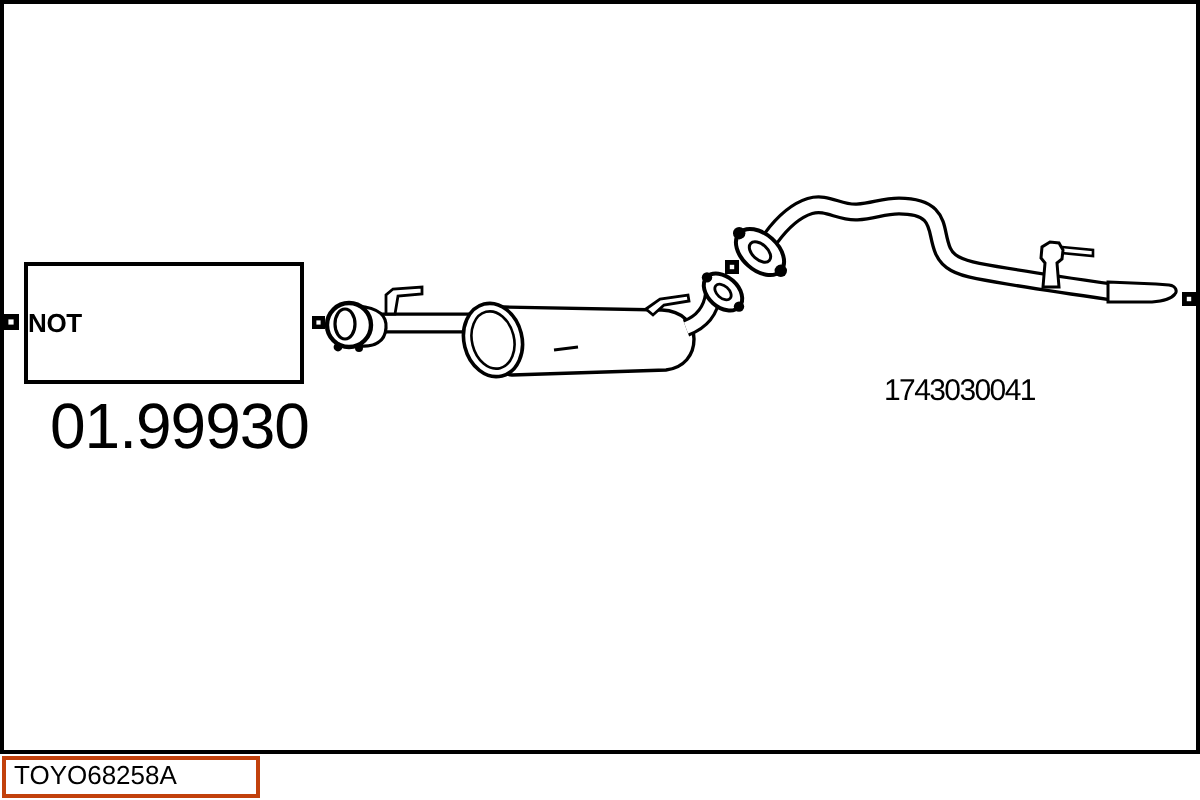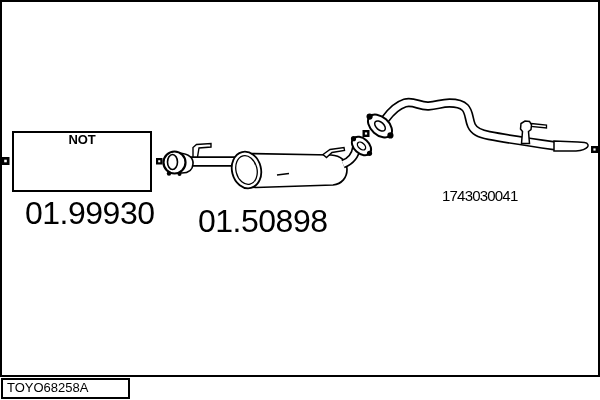--- a/index.html
+++ b/index.html
@@ -8,40 +8,40 @@
     font-family:"Liberation Sans",sans-serif;overflow:hidden;
   }
   .frame{
     position:absolute;left:0;top:0;width:600px;height:377px;
     border:2px solid #000;box-sizing:border-box;background:#fff;
   }
   .drawing-svg{position:absolute;left:0;top:0;}
   .na-box{
     position:absolute;left:12px;top:131px;width:140px;height:61px;
     border:2px solid #000;box-sizing:border-box;background:#fff;
-    display:flex;flex-direction:column;align-items:center;justify-content:space-between;
+    display:flex;align-items:center;justify-content:space-between;
     font-weight:bold;font-size:13px;line-height:14px;letter-spacing:-0.2px;
     text-align:center;
   }
   .code{
     position:absolute;font-size:32px;line-height:1;white-space:nowrap;
     letter-spacing:-0.5px;
   }
   .oe{
     position:absolute;font-size:15px;line-height:1;white-space:nowrap;
     letter-spacing:-0.8px;
   }
   #code-left{left:13px;top:197px;margin-left:12px;}
   #code-muffler{left:198px;top:205px;}
   #oe-muffler{left:229px;top:233px;}
   #code-tail{left:407px;top:160px;}
   #oe-tail{left:442px;top:188px;}
   .ref-box{
     position:absolute;left:1px;top:378px;width:129px;height:21px;
-    border:2px solid #000000;box-sizing:border-box;background:#fff;
+    border:2px solid #c2410c;box-sizing:border-box;background:#fff;
     font-size:13px;line-height:16px;padding-left:4px;white-space:nowrap;
   }
 </style>
 </head>
 <body>
 
 <div class="stage">
 
   <div class="frame"></div>
 
@@ -118,21 +118,20 @@
       </g>
     </g>
   </svg>
 
   <div class="na-box">
     <span>NOT</span>
   </div>
 
   <div class="code" id="code-left">01.99930</div>
 
-  <div class="code" id="code-muffler">01.50898</div>
 
   <div class="oe" id="oe-tail">1743030041</div>
 
   <div class="ref-box">
     <span>TOYO68258A</span>
   </div>
 
 </div>
 
 </body></html>

